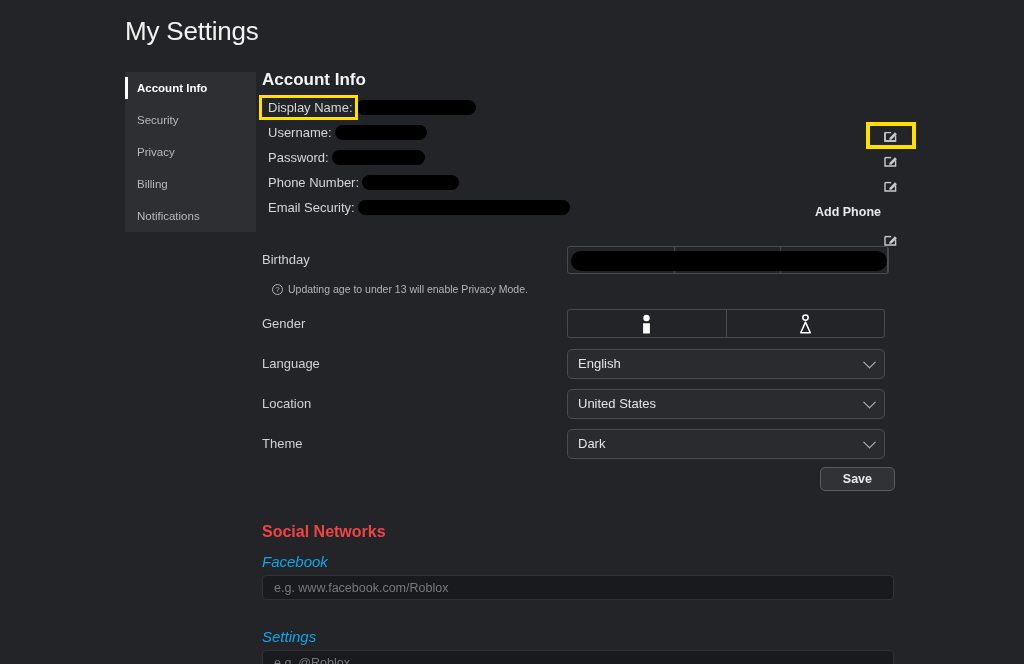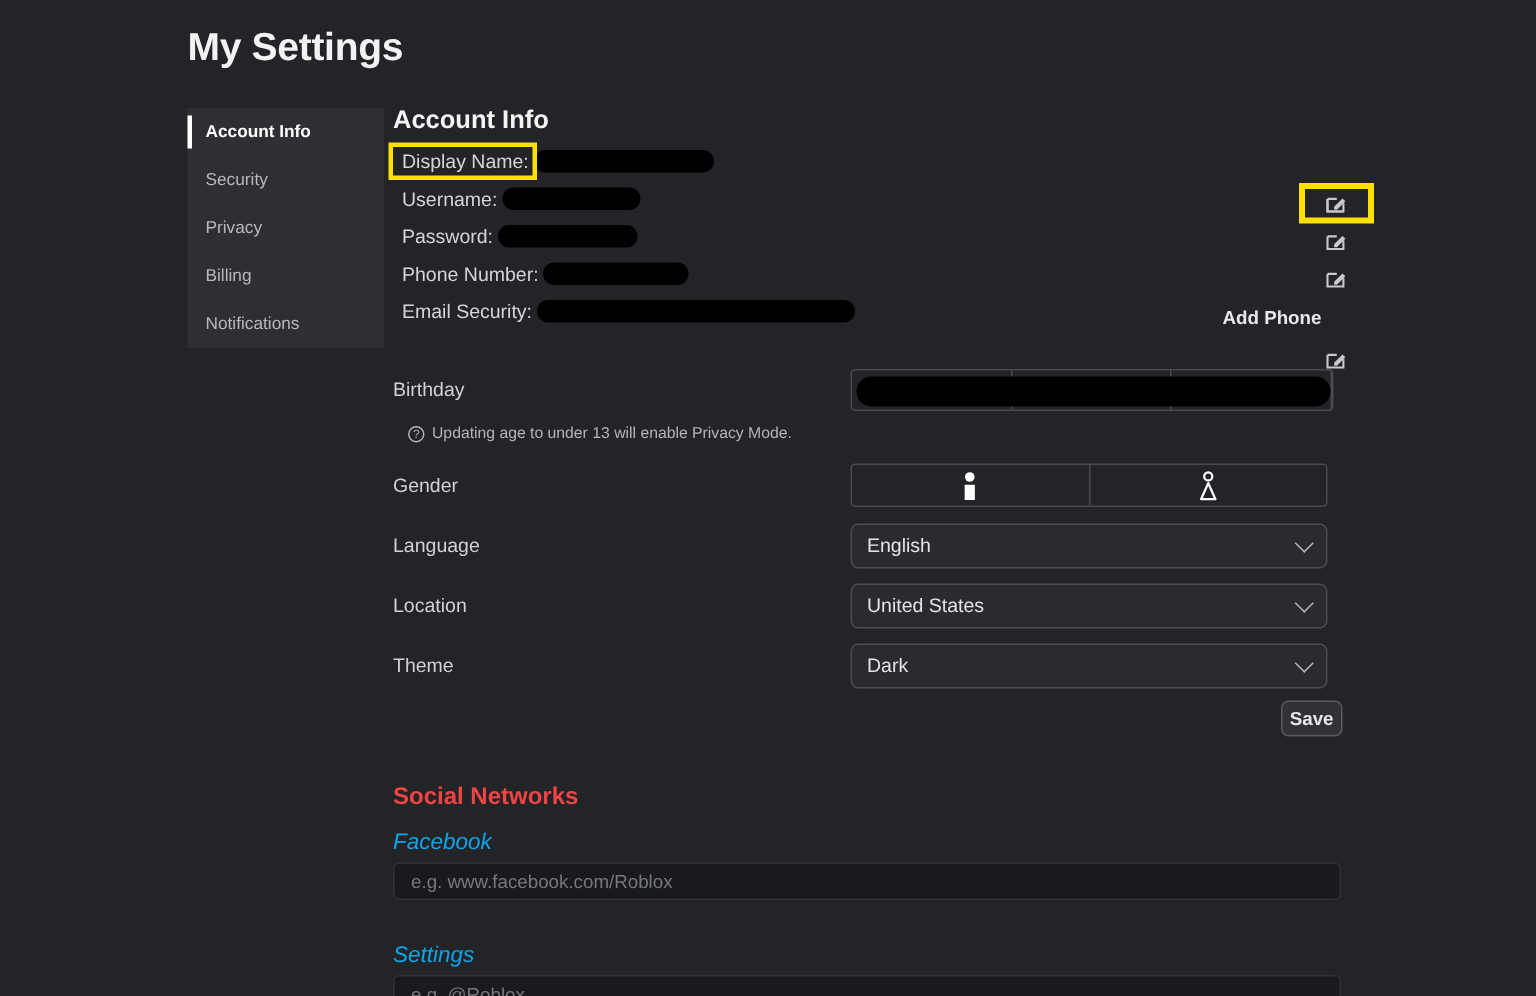--- a/index.html
+++ b/index.html
@@ -7,21 +7,21 @@
     width: 1024px; height: 664px;
     background: #232428;
     font-family: "Liberation Sans", sans-serif;
     overflow: hidden;
   }
   .page { position: relative; width: 1024px; height: 664px; }
 
   
   .page-title {
     position: absolute; left: 125px; top: 16px;
-    font-size: 26px; font-weight: bold; color: #f2f2f2;
+    font-size: 26px; font-weight: normal; color: #f2f2f2;
     letter-spacing: -0.2px;
   }
 
   
   .sidebar {
     position: absolute; left: 125px; top: 72px;
     width: 131px; height: 160px;
     background: #2e2f33;
   }
   .side-item {
@@ -137,21 +137,21 @@
     width: 9px; height: 9px;
     border-right: 1.6px solid #b9b9bc; border-bottom: 1.6px solid #b9b9bc;
     transform: translateY(-70%) rotate(45deg);
   }
 
   .save-wrap { display: flex; justify-content: flex-end; width: 633px; margin-top: 6px; }
   .save-btn {
     border: 1px solid #5a5b5f; border-radius: 5px;
     background: #313236; color: #e8e8eb;
     font-size: 12.5px; font-weight: bold;
-    padding: 4px 5px;
+    padding: 4px 22px;
   }
 
   
   .social { margin-top: 32px; }
   .social-title {
     font-size: 16px; font-weight: bold; color: #ef4444; margin-bottom: 12px;
   }
   .social-label {
     font-size: 15px; color: #0ea5e9; margin-bottom: 5px; font-style: italic;
   }

